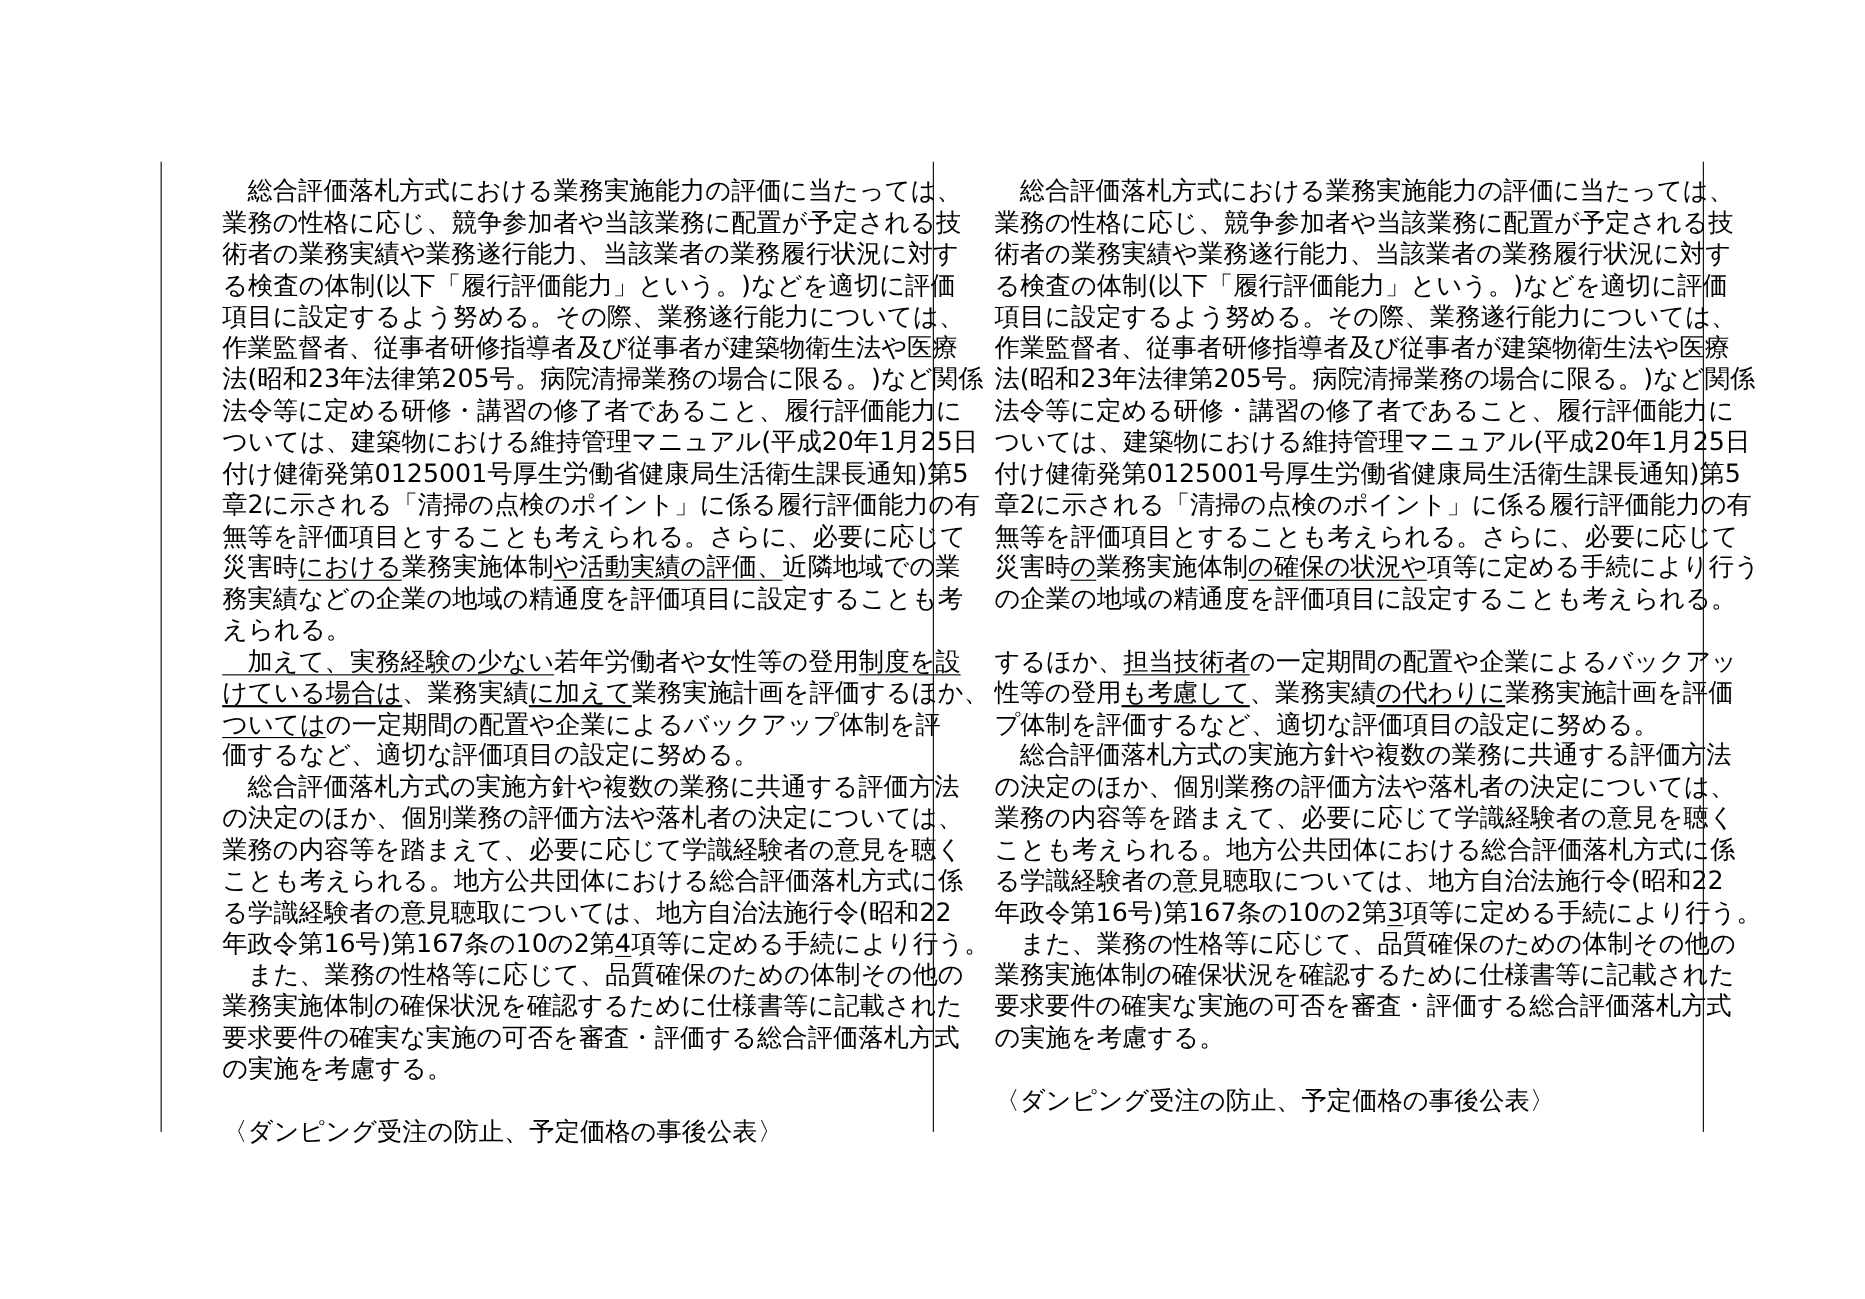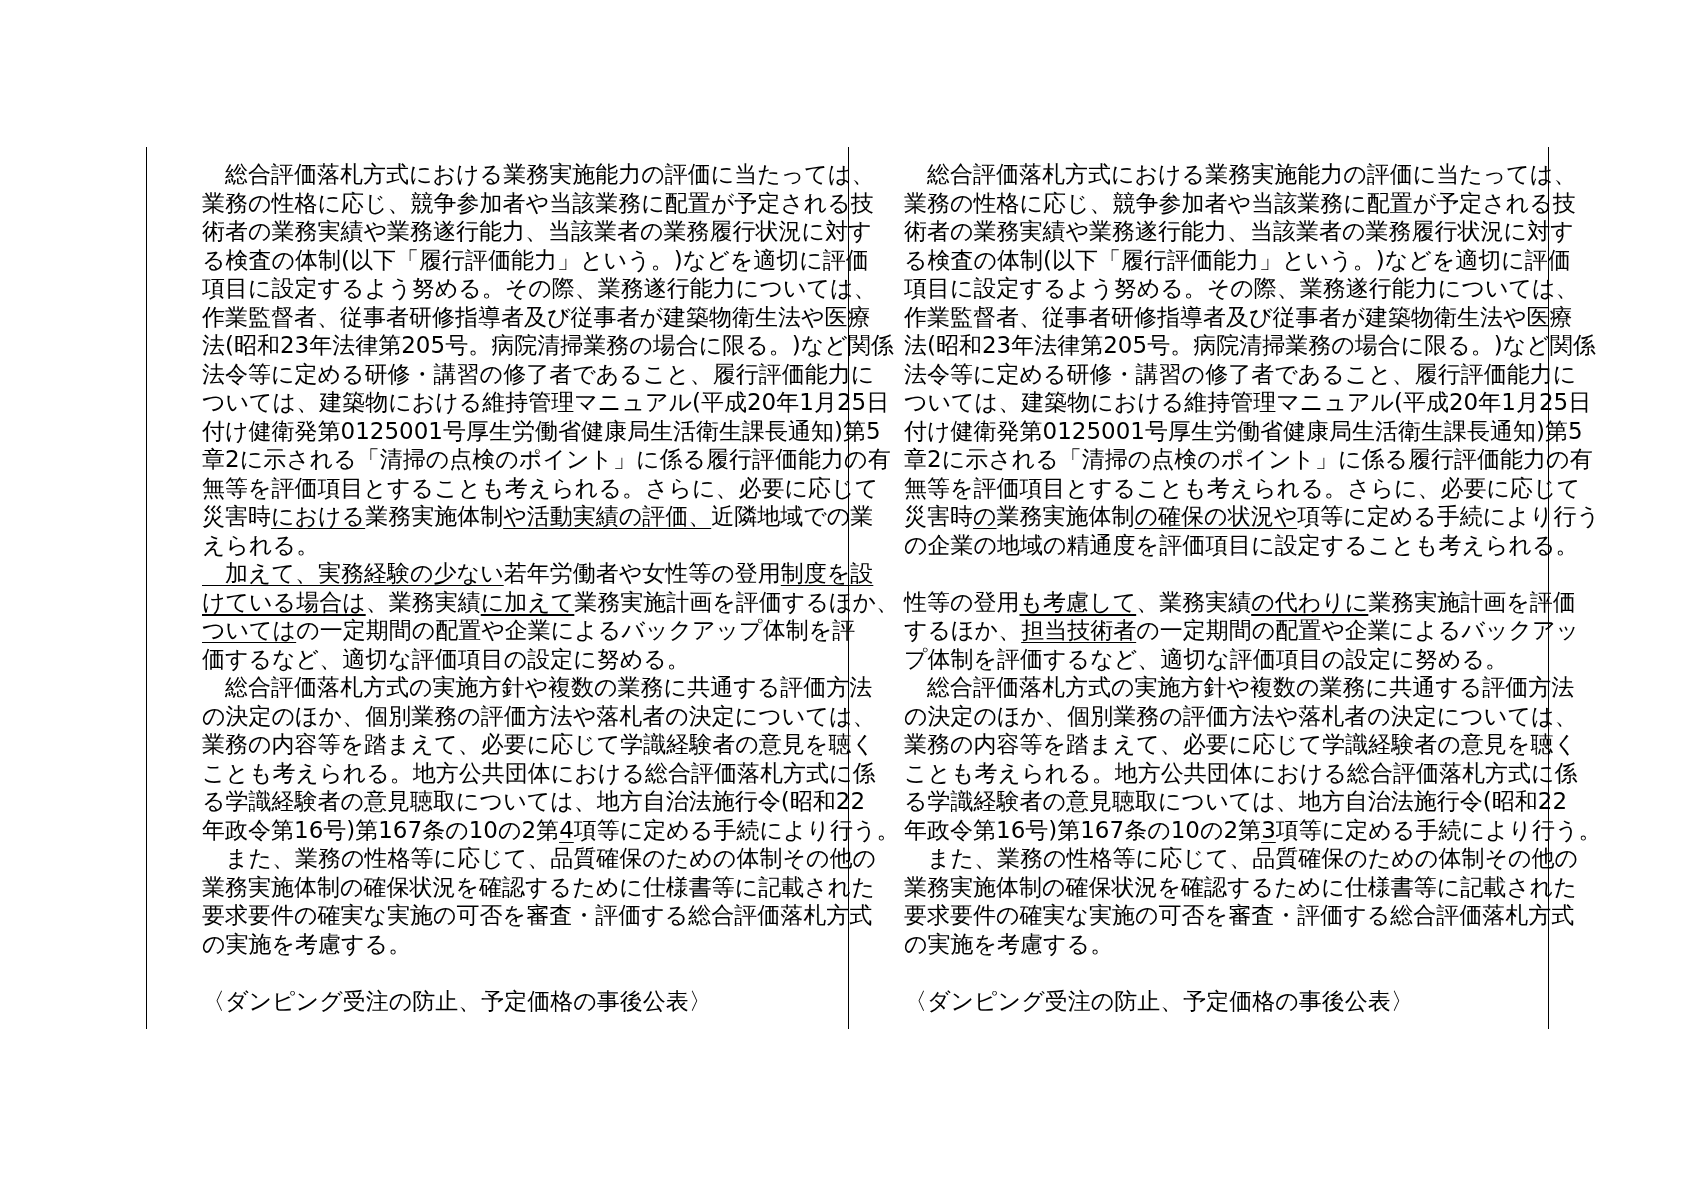--- a/index.html
+++ b/index.html
@@ -31,20 +31,21 @@
       <div class="line"><span class="seg">る検査の体制(以下「履行評価能力」という。)などを適切に評価</span></div>
       <div class="line"><span class="seg">項目に設定するよう努める。その際、業務遂行能力については、</span></div>
       <div class="line"><span class="seg">作業監督者、従事者研修指導者及び従事者が建築物衛生法や医療</span></div>
       <div class="line"><span class="seg">法(昭和23年法律第205号。病院清掃業務の場合に限る。)など関係</span></div>
       <div class="line"><span class="seg">法令等に定める研修・講習の修了者であること、履行評価能力に</span></div>
       <div class="line"><span class="seg">ついては、建築物における維持管理マニュアル(平成20年1月25日</span></div>
       <div class="line"><span class="seg">付け健衛発第0125001号厚生労働省健康局生活衛生課長通知)第5</span></div>
       <div class="line"><span class="seg">章2に示される「清掃の点検のポイント」に係る履行評価能力の有</span></div>
       <div class="line"><span class="seg">無等を評価項目とすることも考えられる。さらに、必要に応じて</span></div>
       <div class="line"><span class="seg">災害時</span><span class="seg u">における</span><span class="seg">業務実施体制</span><span class="seg u">や活動実績の評価、</span><span class="seg">近隣地域での業</span></div>
+      <div class="line"><span class="seg">務実績などの企業の地域の精通度を評価項目に設定することも考</span></div>
       <div class="line last"><span class="seg">えられる。</span></div>
       <div class="line"><span class="seg u">　加えて、実務経験の少ない</span><span class="seg">若年労働者や女性等の登用</span><span class="seg u">制度を設</span></div>
       <div class="line"><span class="seg u thick">けている場合は</span><span class="seg">、業務実績</span><span class="seg u thick">に加えて</span><span class="seg">業務実施計画を評価するほか、</span></div>
       <div class="line"><span class="seg u">ついては</span><span class="seg">の一定期間の配置や企業によるバックアップ体制を評</span></div>
       <div class="line last"><span class="seg">価するなど、適切な評価項目の設定に努める。</span></div>
       <div class="line"><span class="seg">　総合評価落札方式の実施方針や複数の業務に共通する評価方法</span></div>
       <div class="line"><span class="seg">の決定のほか、個別業務の評価方法や落札者の決定については、</span></div>
       <div class="line"><span class="seg">業務の内容等を踏まえて、必要に応じて学識経験者の意見を聴く</span></div>
       <div class="line"><span class="seg">ことも考えられる。地方公共団体における総合評価落札方式に係</span></div>
       <div class="line"><span class="seg">る学識経験者の意見聴取については、地方自治法施行令(昭和22</span></div>
@@ -65,22 +66,22 @@
       <div class="line"><span class="seg">作業監督者、従事者研修指導者及び従事者が建築物衛生法や医療</span></div>
       <div class="line"><span class="seg">法(昭和23年法律第205号。病院清掃業務の場合に限る。)など関係</span></div>
       <div class="line"><span class="seg">法令等に定める研修・講習の修了者であること、履行評価能力に</span></div>
       <div class="line"><span class="seg">ついては、建築物における維持管理マニュアル(平成20年1月25日</span></div>
       <div class="line"><span class="seg">付け健衛発第0125001号厚生労働省健康局生活衛生課長通知)第5</span></div>
       <div class="line"><span class="seg">章2に示される「清掃の点検のポイント」に係る履行評価能力の有</span></div>
       <div class="line"><span class="seg">無等を評価項目とすることも考えられる。さらに、必要に応じて</span></div>
       <div class="line"><span class="seg">災害時</span><span class="seg u">の</span><span class="seg">業務実施体制</span><span class="seg u">の確保の状況や</span><span class="seg">項等に定める手続により行う</span></div>
       <div class="line"><span class="seg">の企業の地域の精通度を評価項目に設定することも考えられる。</span></div>
       <div class="line blank">&nbsp;</div>
+      <div class="line"><span class="seg">するほか、</span><span class="seg u">担当技術者</span><span class="seg">の一定期間の配置や企業によるバックアッ</span></div>
       <div class="line"><span class="seg">性等の登用</span><span class="seg u thick">も考慮して</span><span class="seg">、業務実績</span><span class="seg u thick">の代わりに</span><span class="seg">業務実施計画を評価</span></div>
-      <div class="line"><span class="seg">するほか、</span><span class="seg u">担当技術者</span><span class="seg">の一定期間の配置や企業によるバックアッ</span></div>
       <div class="line last"><span class="seg">プ体制を評価するなど、適切な評価項目の設定に努める。</span></div>
       <div class="line"><span class="seg">　総合評価落札方式の実施方針や複数の業務に共通する評価方法</span></div>
       <div class="line"><span class="seg">の決定のほか、個別業務の評価方法や落札者の決定については、</span></div>
       <div class="line"><span class="seg">業務の内容等を踏まえて、必要に応じて学識経験者の意見を聴く</span></div>
       <div class="line"><span class="seg">ことも考えられる。地方公共団体における総合評価落札方式に係</span></div>
       <div class="line"><span class="seg">る学識経験者の意見聴取については、地方自治法施行令(昭和22</span></div>
       <div class="line"><span class="seg">年政令第16号)第167条の10の2第</span><span class="seg u">3</span><span class="seg">項等に定める手続により行う。</span></div>
       <div class="line"><span class="seg">　また、業務の性格等に応じて、品質確保のための体制その他の</span></div>
       <div class="line"><span class="seg">業務実施体制の確保状況を確認するために仕様書等に記載された</span></div>
       <div class="line"><span class="seg">要求要件の確実な実施の可否を審査・評価する総合評価落札方式</span></div>

